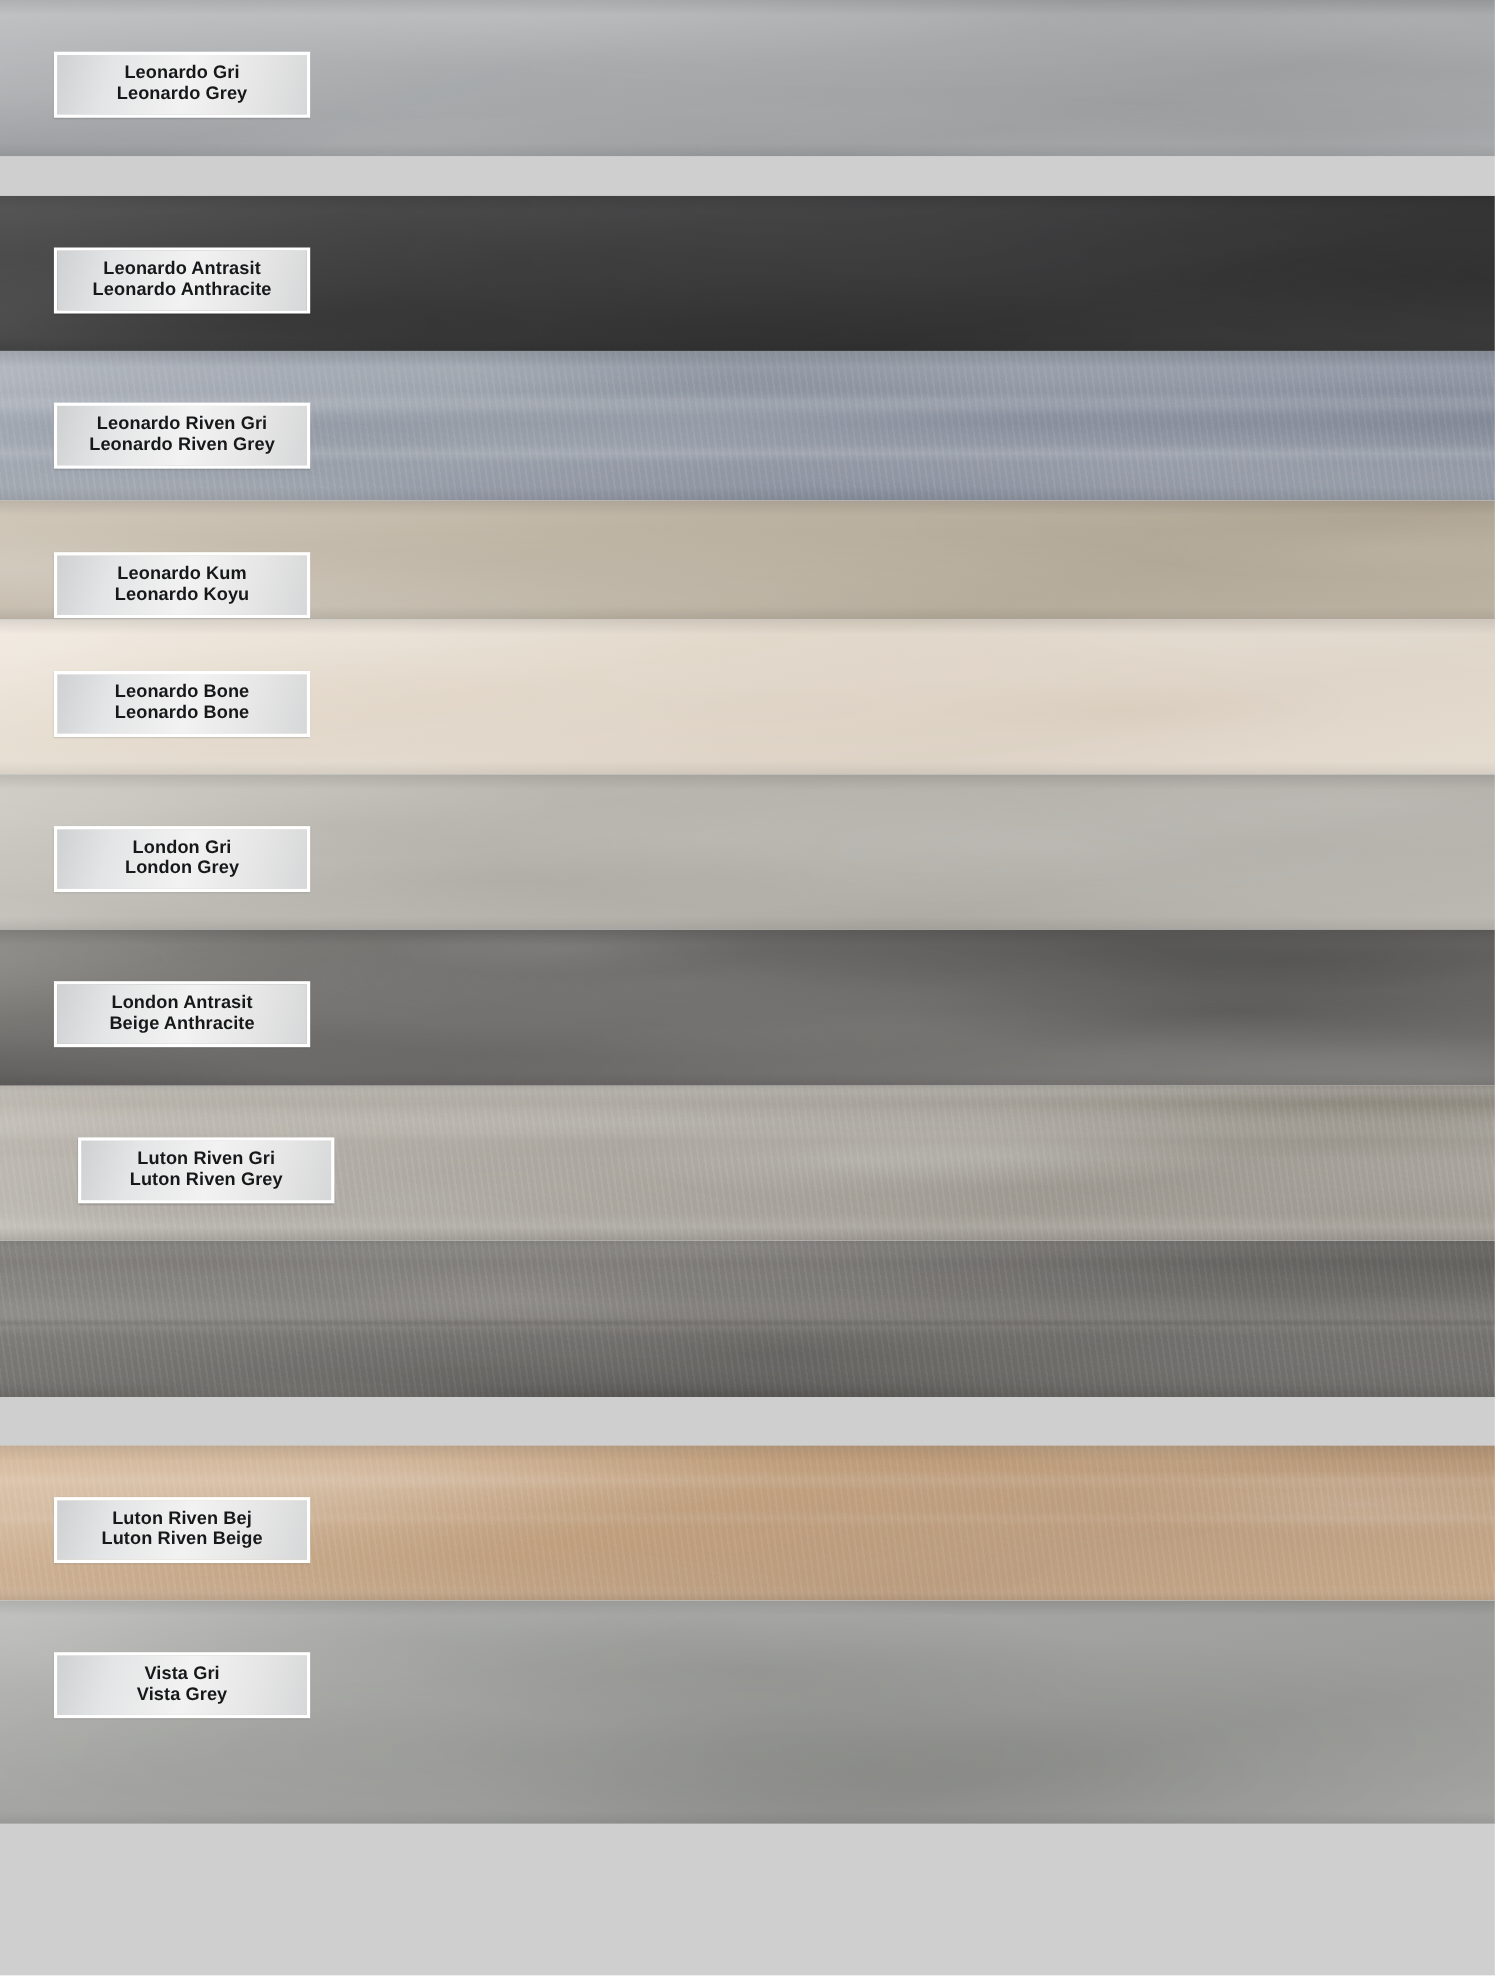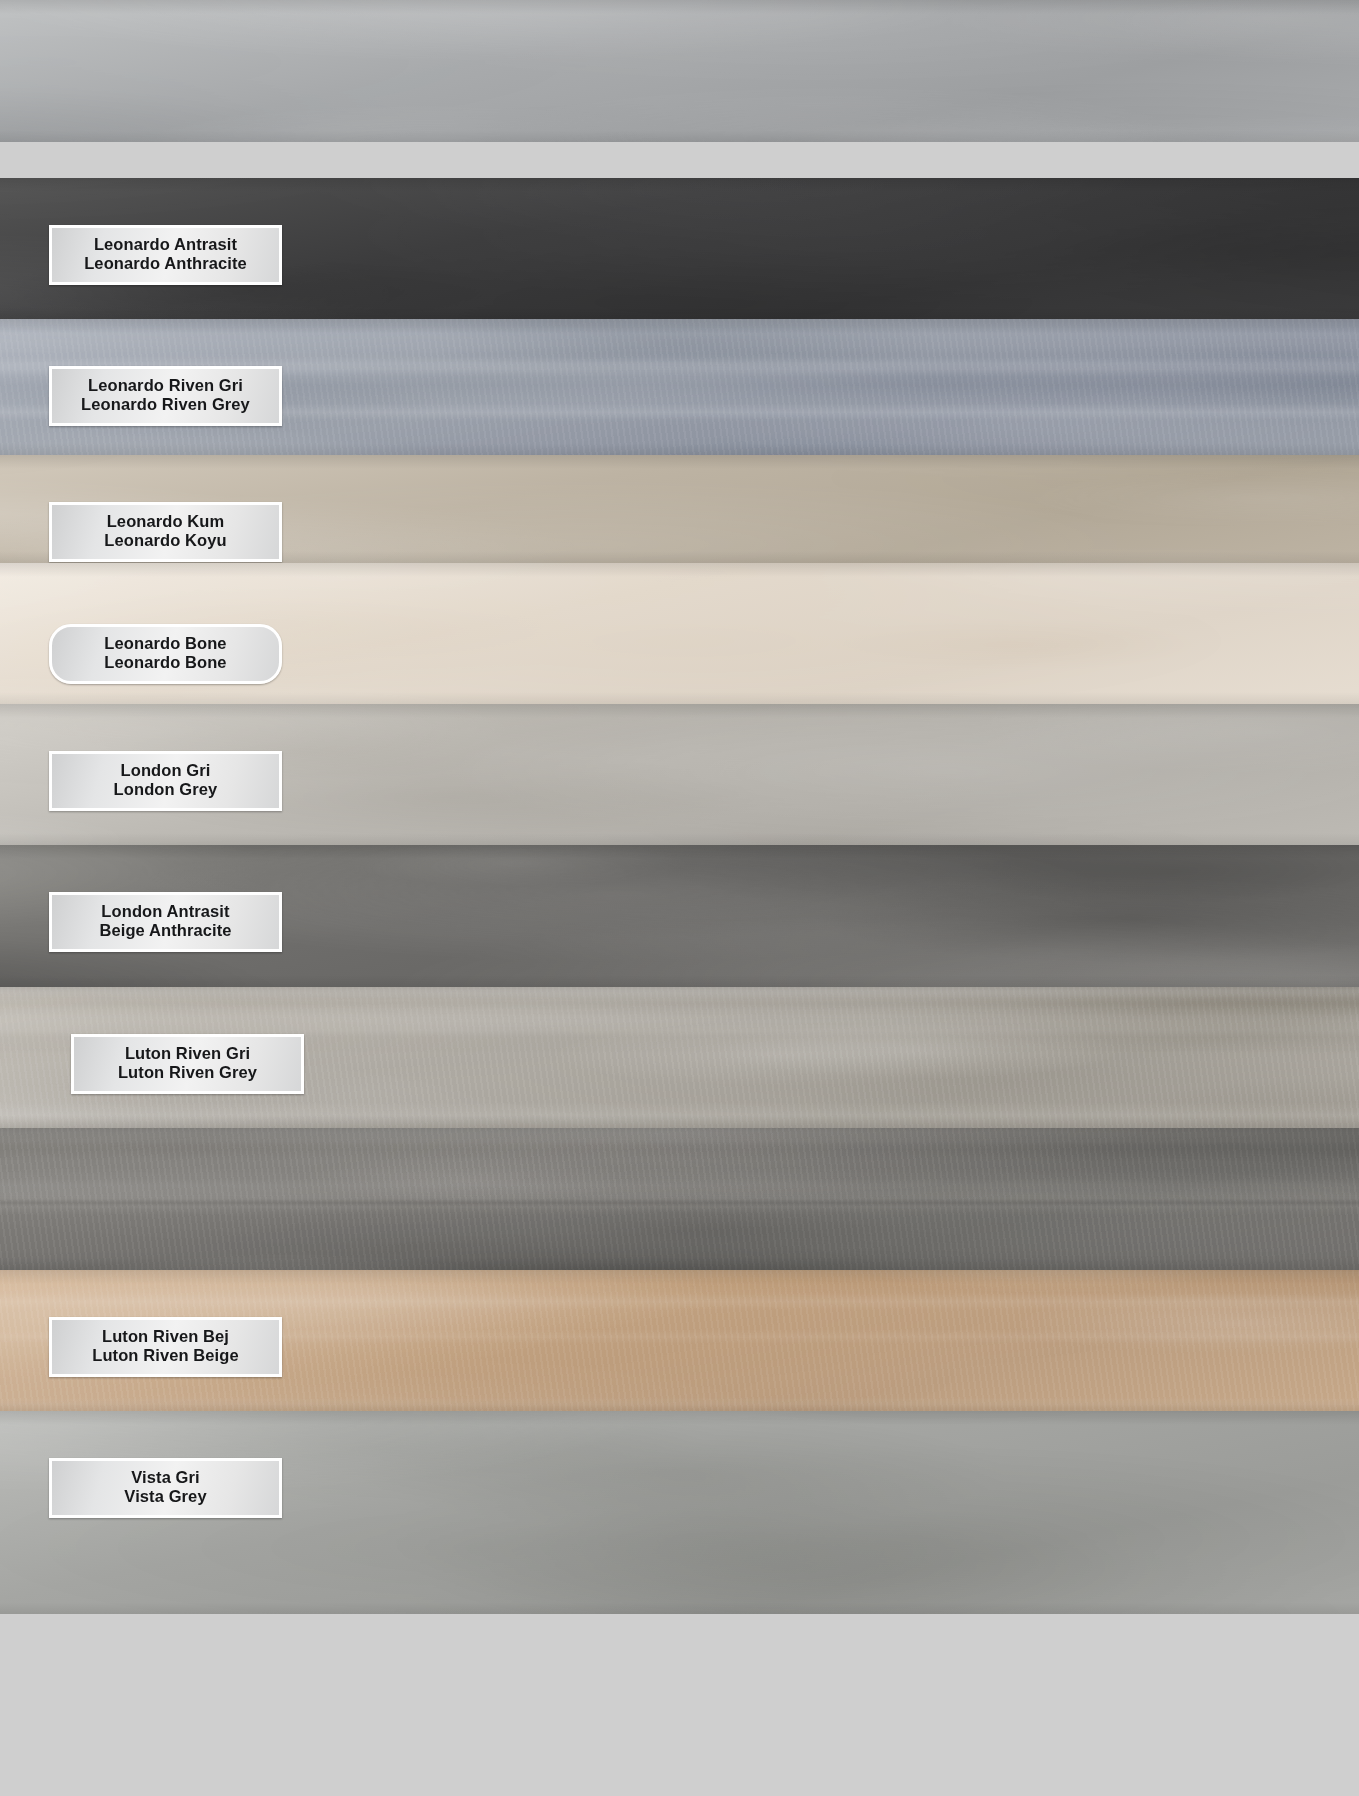--- a/index.html
+++ b/index.html
@@ -84,20 +84,24 @@
 <body>
 
 <div id="page">
   <div id="bands">
       <div class="band" style="height: 142px;">
         <div class="base" style="background: linear-gradient(168deg, rgb(194, 196, 197) 0%, rgb(169, 171, 173) 38%, rgb(157, 159, 161) 72%, rgb(169, 171, 173) 100%);"></div>
         <div class="clouds" style="background-image: radial-gradient(24.8% 22.3% at 72.4% 85.5%, rgba(255, 255, 255, 0.118) 0%, rgba(0, 0, 0, 0) 70%), radial-gradient(34.3% 30.9% at 60.9% 78.6%, rgba(255, 255, 255, 0.15) 0%, rgba(0, 0, 0, 0) 70%), radial-gradient(42.4% 38.2% at 83% 81.3%, rgba(0, 0, 0, 0.153) 0%, rgba(0, 0, 0, 0) 70%), radial-gradient(27.5% 24.8% at 26.5% 101.6%, rgba(255, 255, 255, 0.26) 0%, rgba(0, 0, 0, 0) 70%), radial-gradient(47.7% 42.9% at 20.9% -12.5%, rgba(0, 0, 0, 0.118) 0%, rgba(0, 0, 0, 0) 70%), radial-gradient(55.7% 50.1% at 5.5% 46.1%, rgba(0, 0, 0, 0.086) 0%, rgba(0, 0, 0, 0) 70%), radial-gradient(32.3% 29.1% at 91.1% 26.2%, rgba(255, 255, 255, 0.16) 0%, rgba(0, 0, 0, 0) 70%), radial-gradient(50.8% 45.7% at 36.6% 13.2%, rgba(255, 255, 255, 0.294) 0%, rgba(0, 0, 0, 0) 70%), radial-gradient(42% 37.8% at 51.4% 89.7%, rgba(0, 0, 0, 0.184) 0%, rgba(0, 0, 0, 0) 70%), radial-gradient(47.2% 42.5% at 59.2% 26%, rgba(255, 255, 255, 0.1) 0%, rgba(0, 0, 0, 0) 70%), radial-gradient(30% 27% at 101% 29.4%, rgba(255, 255, 255, 0.157) 0%, rgba(0, 0, 0, 0) 70%), radial-gradient(27.2% 24.5% at 11.7% 93.4%, rgba(255, 255, 255, 0.1) 0%, rgba(0, 0, 0, 0) 70%), radial-gradient(28.6% 25.7% at 32.4% 83.6%, rgba(255, 255, 255, 0.118) 0%, rgba(0, 0, 0, 0) 70%), radial-gradient(37% 33.3% at 0.4% 80.5%, rgba(0, 0, 0, 0.235) 0%, rgba(0, 0, 0, 0) 70%), radial-gradient(54.2% 48.8% at -3.2% 80.5%, rgba(0, 0, 0, 0.165) 0%, rgba(0, 0, 0, 0) 70%), radial-gradient(39.2% 35.3% at 92.1% 95.1%, rgba(255, 255, 255, 0.255) 0%, rgba(0, 0, 0, 0) 70%);"></div>
         <div class="striate" style="background-image: linear-gradient(rgba(0, 0, 0, 0) 24.9%, rgba(255, 255, 255, 0.255) 31.7%, rgba(0, 0, 0, 0) 38.5%), linear-gradient(rgba(0, 0, 0, 0) 0.1%, rgba(0, 0, 0, 0.063) 3.1%, rgba(0, 0, 0, 0) 6.1%), linear-gradient(rgba(0, 0, 0, 0) 22.4%, rgba(255, 255, 255, 0.157) 28.7%, rgba(0, 0, 0, 0) 35%), linear-gradient(rgba(0, 0, 0, 0) 59.3%, rgba(0, 0, 0, 0.204) 63%, rgba(0, 0, 0, 0) 66.7%), linear-gradient(rgba(0, 0, 0, 0) 44.5%, rgba(255, 255, 255, 0.208) 47.2%, rgba(0, 0, 0, 0) 49.9%), linear-gradient(rgba(0, 0, 0, 0) 71.1%, rgba(255, 255, 255, 0.227) 74.2%, rgba(0, 0, 0, 0) 77.3%), linear-gradient(rgba(0, 0, 0, 0) 93.6%, rgba(255, 255, 255, 0.133) 96.1%, rgba(0, 0, 0, 0) 98.6%), linear-gradient(rgba(0, 0, 0, 0) 32.6%, rgba(255, 255, 255, 0.114) 40.1%, rgba(0, 0, 0, 0) 47.6%), linear-gradient(rgba(0, 0, 0, 0) 34.7%, rgba(255, 255, 255, 0.114) 44.7%, rgba(0, 0, 0, 0) 54.7%), repeating-linear-gradient(82deg, rgba(255, 255, 255, 0.07) 0px, rgba(255, 255, 255, 0.07) 2px, rgba(0, 0, 0, 0.06) 2px, rgba(0, 0, 0, 0.06) 6px);"></div>
         <div class="grain" style="background-size: auto, auto, auto, auto, auto, auto, auto, auto, auto, auto, auto, auto, auto, auto, auto, auto, auto, auto, auto, auto, auto, auto, auto, auto, auto, auto, auto, auto, auto, auto, auto, auto, auto, auto, auto, auto, auto, auto, auto, auto, auto, auto, auto, auto, auto, auto, auto, auto, auto, auto, auto, auto, auto, auto, auto, auto, auto, auto, auto, auto, auto, auto, auto, auto, auto, auto, auto, auto, auto, auto, 3px 3px, 4px 4px, 5px 5px;"></div>
         <div class="edge"></div>
+        <div class="label" style="top: 47px;">
+          <span class="tr">Leonardo Gri</span>
+          <span class="en">Leonardo Grey</span>
+        </div>
       </div>
       <div class="band" style="height: 141px; margin-top: 36px;">
         <div class="base" style="background: linear-gradient(168deg, rgb(84, 84, 84) 0%, rgb(60, 60, 61) 38%, rgb(52, 52, 53) 72%, rgb(60, 60, 61) 100%);"></div>
         <div class="clouds" style="background-image: radial-gradient(50.1% 45.1% at 61.9% 43.3%, rgba(255, 255, 255, 0.137) 0%, rgba(0, 0, 0, 0) 70%), radial-gradient(41% 36.9% at 53.1% 20.5%, rgba(255, 255, 255, 0.204) 0%, rgba(0, 0, 0, 0) 70%), radial-gradient(45.8% 41.2% at 20.5% 99.7%, rgba(0, 0, 0, 0.106) 0%, rgba(0, 0, 0, 0) 70%), radial-gradient(40.4% 36.4% at 50.1% 74.3%, rgba(0, 0, 0, 0.157) 0%, rgba(0, 0, 0, 0) 70%), radial-gradient(39.7% 35.7% at 89.8% -8.3%, rgba(0, 0, 0, 0.118) 0%, rgba(0, 0, 0, 0) 70%), radial-gradient(47.3% 42.6% at -1.7% 9.1%, rgba(255, 255, 255, 0.106) 0%, rgba(0, 0, 0, 0) 70%), radial-gradient(35.5% 31.9% at 11.4% 94.5%, rgba(255, 255, 255, 0.17) 0%, rgba(0, 0, 0, 0) 70%), radial-gradient(18.1% 16.3% at 44.1% -10.1%, rgba(255, 255, 255, 0.23) 0%, rgba(0, 0, 0, 0) 70%), radial-gradient(24.4% 22% at 19.9% 68.9%, rgba(0, 0, 0, 0.204) 0%, rgba(0, 0, 0, 0) 70%), radial-gradient(24.2% 21.8% at 92.3% 51%, rgba(0, 0, 0, 0.12) 0%, rgba(0, 0, 0, 0) 70%), radial-gradient(43.2% 38.9% at -0.2% 70.8%, rgba(255, 255, 255, 0.306) 0%, rgba(0, 0, 0, 0) 70%), radial-gradient(33.2% 29.9% at 1.4% 107.7%, rgba(255, 255, 255, 0.13) 0%, rgba(0, 0, 0, 0) 70%), radial-gradient(30.4% 27.4% at 4.1% -12.9%, rgba(0, 0, 0, 0.18) 0%, rgba(0, 0, 0, 0) 70%), radial-gradient(44.8% 40.3% at 97.1% -4.9%, rgba(255, 255, 255, 0.16) 0%, rgba(0, 0, 0, 0) 70%), radial-gradient(36.8% 33.1% at 74.4% 8.4%, rgba(255, 255, 255, 0.125) 0%, rgba(0, 0, 0, 0) 70%), radial-gradient(52.6% 47.3% at 108.5% 58.2%, rgba(0, 0, 0, 0.173) 0%, rgba(0, 0, 0, 0) 70%);"></div>
         <div class="striate" style="background-image: linear-gradient(rgba(0, 0, 0, 0) 92.6%, rgba(255, 255, 255, 0.22) 96.2%, rgba(0, 0, 0, 0) 99.8%), linear-gradient(rgba(0, 0, 0, 0) 37.7%, rgba(0, 0, 0, 0.137) 43.3%, rgba(0, 0, 0, 0) 48.9%), linear-gradient(rgba(0, 0, 0, 0) 0%, rgba(255, 255, 255, 0.157) 0.2%, rgba(0, 0, 0, 0) 7.9%), linear-gradient(rgba(0, 0, 0, 0) 17.9%, rgba(255, 255, 255, 0.11) 24.8%, rgba(0, 0, 0, 0) 31.7%), linear-gradient(rgba(0, 0, 0, 0) 68.7%, rgba(0, 0, 0, 0.137) 73%, rgba(0, 0, 0, 0) 77.3%), linear-gradient(rgba(0, 0, 0, 0) 32.5%, rgba(255, 255, 255, 0.086) 39.1%, rgba(0, 0, 0, 0) 45.7%), linear-gradient(rgba(0, 0, 0, 0) 14.3%, rgba(255, 255, 255, 0.137) 23.6%, rgba(0, 0, 0, 0) 32.9%), linear-gradient(rgba(0, 0, 0, 0) 2.5%, rgba(255, 255, 255, 0.25) 12.5%, rgba(0, 0, 0, 0) 22.5%), linear-gradient(rgba(0, 0, 0, 0) 40.6%, rgba(0, 0, 0, 0.1) 49.7%, rgba(0, 0, 0, 0) 58.8%), repeating-linear-gradient(82deg, rgba(255, 255, 255, 0.07) 0px, rgba(255, 255, 255, 0.07) 2px, rgba(0, 0, 0, 0.06) 2px, rgba(0, 0, 0, 0.06) 6px);"></div>
         <div class="grain" style="background-size: auto, auto, auto, auto, auto, auto, auto, auto, auto, auto, auto, auto, auto, auto, auto, auto, auto, auto, auto, auto, auto, auto, auto, auto, auto, auto, auto, auto, auto, auto, auto, auto, auto, auto, auto, auto, auto, auto, auto, auto, auto, auto, auto, auto, auto, auto, auto, auto, auto, auto, auto, auto, auto, auto, auto, auto, auto, auto, auto, auto, auto, auto, auto, auto, auto, auto, auto, auto, auto, auto, 3px 3px, 4px 4px, 5px 5px;"></div>
         <div class="edge"></div>
         <div class="label" style="top: 47px;">
           <span class="tr">Leonardo Antrasit</span>
           <span class="en">Leonardo Anthracite</span>
@@ -124,21 +128,21 @@
           <span class="tr">Leonardo Kum</span>
           <span class="en">Leonardo Koyu</span>
         </div>
       </div>
       <div class="band" style="height: 141px;">
         <div class="base" style="background: linear-gradient(168deg, rgb(244, 238, 230) 0%, rgb(230, 221, 209) 38%, rgb(223, 213, 200) 72%, rgb(230, 221, 209) 100%);"></div>
         <div class="clouds" style="background-image: radial-gradient(29.1% 26.2% at -0.1% 97.2%, rgba(0, 0, 0, 0.18) 0%, rgba(0, 0, 0, 0) 70%), radial-gradient(45.7% 41.1% at 66.9% 104.3%, rgba(255, 255, 255, 0.208) 0%, rgba(0, 0, 0, 0) 70%), radial-gradient(54.5% 49.1% at 14.7% 27%, rgba(0, 0, 0, 0.208) 0%, rgba(0, 0, 0, 0) 70%), radial-gradient(30.7% 27.6% at 22% 44.6%, rgba(0, 0, 0, 0.2) 0%, rgba(0, 0, 0, 0) 70%), radial-gradient(39.9% 35.9% at 13.8% 56.9%, rgba(0, 0, 0, 0.247) 0%, rgba(0, 0, 0, 0) 70%), radial-gradient(30.8% 27.7% at 69.5% 4.4%, rgba(0, 0, 0, 0.227) 0%, rgba(0, 0, 0, 0) 70%), radial-gradient(18.7% 16.8% at 73.5% 55.1%, rgba(0, 0, 0, 0.224) 0%, rgba(0, 0, 0, 0) 70%), radial-gradient(35.6% 32% at 51.5% 21.9%, rgba(0, 0, 0, 0.196) 0%, rgba(0, 0, 0, 0) 70%), radial-gradient(22.3% 20.1% at 108.6% -0.2%, rgba(0, 0, 0, 0.114) 0%, rgba(0, 0, 0, 0) 70%), radial-gradient(26.5% 23.9% at 37.4% -11.8%, rgba(0, 0, 0, 0.235) 0%, rgba(0, 0, 0, 0) 70%), radial-gradient(49.9% 44.9% at 96.5% 12%, rgba(255, 255, 255, 0.263) 0%, rgba(0, 0, 0, 0) 70%), radial-gradient(53.1% 47.8% at -7.8% 67.9%, rgba(0, 0, 0, 0.19) 0%, rgba(0, 0, 0, 0) 70%), radial-gradient(55.4% 49.9% at 49.8% 53.3%, rgba(0, 0, 0, 0.247) 0%, rgba(0, 0, 0, 0) 70%), radial-gradient(47.1% 42.4% at 9.9% 99.3%, rgba(255, 255, 255, 0.3) 0%, rgba(0, 0, 0, 0) 70%), radial-gradient(16.3% 14.7% at 103.6% 24%, rgba(0, 0, 0, 0.075) 0%, rgba(0, 0, 0, 0) 70%), radial-gradient(51.3% 46.2% at 49.8% -5.4%, rgba(0, 0, 0, 0.157) 0%, rgba(0, 0, 0, 0) 70%);"></div>
         <div class="striate" style="background-image: linear-gradient(rgba(0, 0, 0, 0) 37.5%, rgba(255, 255, 255, 0.1) 40.8%, rgba(0, 0, 0, 0) 44.1%), linear-gradient(rgba(0, 0, 0, 0) 72.4%, rgba(0, 0, 0, 0.07) 75.5%, rgba(0, 0, 0, 0) 78.6%), linear-gradient(rgba(0, 0, 0, 0) 45.5%, rgba(0, 0, 0, 0.176) 54.6%, rgba(0, 0, 0, 0) 63.7%), linear-gradient(rgba(0, 0, 0, 0) 6.2%, rgba(0, 0, 0, 0.08) 8.7%, rgba(0, 0, 0, 0) 11.2%), linear-gradient(rgba(0, 0, 0, 0) 23.2%, rgba(255, 255, 255, 0.17) 30.7%, rgba(0, 0, 0, 0) 38.2%), linear-gradient(rgba(0, 0, 0, 0) 62.9%, rgba(255, 255, 255, 0.243) 68.9%, rgba(0, 0, 0, 0) 74.9%), linear-gradient(rgba(0, 0, 0, 0) 14.1%, rgba(255, 255, 255, 0.173) 16.2%, rgba(0, 0, 0, 0) 18.3%), linear-gradient(rgba(0, 0, 0, 0) 56.9%, rgba(255, 255, 255, 0.243) 60.4%, rgba(0, 0, 0, 0) 63.9%), linear-gradient(rgba(0, 0, 0, 0) 69.2%, rgba(255, 255, 255, 0.22) 80.1%, rgba(0, 0, 0, 0) 91%), repeating-linear-gradient(82deg, rgba(255, 255, 255, 0.07) 0px, rgba(255, 255, 255, 0.07) 2px, rgba(0, 0, 0, 0.06) 2px, rgba(0, 0, 0, 0.06) 6px);"></div>
         <div class="grain" style="background-size: auto, auto, auto, auto, auto, auto, auto, auto, auto, auto, auto, auto, auto, auto, auto, auto, auto, auto, auto, auto, auto, auto, auto, auto, auto, auto, auto, auto, auto, auto, auto, auto, auto, auto, auto, auto, auto, auto, auto, auto, auto, auto, auto, auto, auto, auto, auto, auto, auto, auto, auto, auto, auto, auto, auto, auto, auto, auto, auto, auto, auto, auto, auto, auto, auto, auto, auto, auto, auto, auto, 3px 3px, 4px 4px, 5px 5px;"></div>
         <div class="edge"></div>
-        <div class="label" style="top: 61px; border-radius: 22px;">
+        <div class="label" style="top: 47px;">
           <span class="tr">Leonardo Bone</span>
           <span class="en">Leonardo Bone</span>
         </div>
       </div>
       <div class="band" style="height: 141px;">
         <div class="base" style="background: linear-gradient(168deg, rgb(212, 209, 203) 0%, rgb(189, 186, 180) 38%, rgb(178, 175, 169) 72%, rgb(189, 186, 180) 100%);"></div>
         <div class="clouds" style="background-image: radial-gradient(36.3% 32.7% at 50.2% 61.1%, rgba(0, 0, 0, 0.1) 0%, rgba(0, 0, 0, 0) 70%), radial-gradient(48.9% 44% at 68.4% 48.7%, rgba(255, 255, 255, 0.14) 0%, rgba(0, 0, 0, 0) 70%), radial-gradient(52.9% 47.6% at 27.3% 109.7%, rgba(0, 0, 0, 0.082) 0%, rgba(0, 0, 0, 0) 70%), radial-gradient(55.4% 49.9% at 38.8% 20.4%, rgba(0, 0, 0, 0.16) 0%, rgba(0, 0, 0, 0) 70%), radial-gradient(36.9% 33.2% at 12.3% 29.4%, rgba(255, 255, 255, 0.16) 0%, rgba(0, 0, 0, 0) 70%), radial-gradient(18.9% 17% at 31.2% 4.5%, rgba(0, 0, 0, 0.243) 0%, rgba(0, 0, 0, 0) 70%), radial-gradient(24.8% 22.3% at 47.4% 106.4%, rgba(255, 255, 255, 0.192) 0%, rgba(0, 0, 0, 0) 70%), radial-gradient(31.4% 28.3% at 34% 60.3%, rgba(0, 0, 0, 0.216) 0%, rgba(0, 0, 0, 0) 70%), radial-gradient(20.3% 18.3% at 24% 39.9%, rgba(0, 0, 0, 0.196) 0%, rgba(0, 0, 0, 0) 70%), radial-gradient(29.7% 26.7% at 90.8% 30.6%, rgba(255, 255, 255, 0.165) 0%, rgba(0, 0, 0, 0) 70%), radial-gradient(20.3% 18.3% at -2.2% 79.1%, rgba(255, 255, 255, 0.21) 0%, rgba(0, 0, 0, 0) 70%), radial-gradient(37% 33.3% at 17.8% -11.3%, rgba(255, 255, 255, 0.12) 0%, rgba(0, 0, 0, 0) 70%), radial-gradient(47.1% 42.4% at 18.4% 27.9%, rgba(0, 0, 0, 0.243) 0%, rgba(0, 0, 0, 0) 70%), radial-gradient(32.7% 29.4% at 65% 85%, rgba(0, 0, 0, 0.118) 0%, rgba(0, 0, 0, 0) 70%), radial-gradient(49.7% 44.7% at 56.4% 13.8%, rgba(0, 0, 0, 0.11) 0%, rgba(0, 0, 0, 0) 70%), radial-gradient(37.9% 34.1% at 2.1% 9.8%, rgba(0, 0, 0, 0.118) 0%, rgba(0, 0, 0, 0) 70%);"></div>
         <div class="striate" style="background-image: linear-gradient(rgba(0, 0, 0, 0) 68.4%, rgba(0, 0, 0, 0.17) 77.1%, rgba(0, 0, 0, 0) 85.8%), linear-gradient(rgba(0, 0, 0, 0) 0%, rgba(255, 255, 255, 0.09) 0%, rgba(0, 0, 0, 0) 9.5%), linear-gradient(rgba(0, 0, 0, 0) 5.1%, rgba(255, 255, 255, 0.106) 12.1%, rgba(0, 0, 0, 0) 19.1%), linear-gradient(rgba(0, 0, 0, 0) 81.2%, rgba(255, 255, 255, 0.137) 91.3%, rgba(0, 0, 0, 0) 100%), linear-gradient(rgba(0, 0, 0, 0) 58.1%, rgba(0, 0, 0, 0.098) 62.8%, rgba(0, 0, 0, 0) 67.5%), linear-gradient(rgba(0, 0, 0, 0) 19.3%, rgba(0, 0, 0, 0.208) 24.8%, rgba(0, 0, 0, 0) 30.3%), linear-gradient(rgba(0, 0, 0, 0) 43.4%, rgba(255, 255, 255, 0.094) 50.1%, rgba(0, 0, 0, 0) 56.8%), linear-gradient(rgba(0, 0, 0, 0) 88.3%, rgba(0, 0, 0, 0.086) 95.8%, rgba(0, 0, 0, 0) 100%), linear-gradient(rgba(0, 0, 0, 0) 82.5%, rgba(0, 0, 0, 0.21) 92.9%, rgba(0, 0, 0, 0) 100%), repeating-linear-gradient(82deg, rgba(255, 255, 255, 0.07) 0px, rgba(255, 255, 255, 0.07) 2px, rgba(0, 0, 0, 0.06) 2px, rgba(0, 0, 0, 0.06) 6px);"></div>
         <div class="grain" style="background-size: auto, auto, auto, auto, auto, auto, auto, auto, auto, auto, auto, auto, auto, auto, auto, auto, auto, auto, auto, auto, auto, auto, auto, auto, auto, auto, auto, auto, auto, auto, auto, auto, auto, auto, auto, auto, auto, auto, auto, auto, auto, auto, auto, auto, auto, auto, auto, auto, auto, auto, auto, auto, auto, auto, auto, auto, auto, auto, auto, auto, auto, auto, auto, auto, auto, auto, auto, auto, auto, auto, 3px 3px, 4px 4px, 5px 5px;"></div>
         <div class="edge"></div>
@@ -169,21 +173,21 @@
           <span class="en">Luton Riven Grey</span>
         </div>
       </div>
       <div class="band riven" style="height: 142px;">
         <div class="base" style="background: linear-gradient(168deg, rgb(142, 140, 136) 0%, rgb(118, 116, 113) 38%, rgb(107, 106, 103) 72%, rgb(118, 116, 113) 100%);"></div>
         <div class="clouds" style="background-image: radial-gradient(47.7% 42.9% at 49.3% 19.7%, rgba(255, 255, 255, 0.235) 0%, rgba(0, 0, 0, 0) 70%), radial-gradient(51.3% 46.2% at 90% -12.7%, rgba(0, 0, 0, 0.094) 0%, rgba(0, 0, 0, 0) 70%), radial-gradient(20.5% 18.4% at 31.7% 71.4%, rgba(0, 0, 0, 0.086) 0%, rgba(0, 0, 0, 0) 70%), radial-gradient(47.8% 43% at 63.5% 40.9%, rgba(0, 0, 0, 0.09) 0%, rgba(0, 0, 0, 0) 70%), radial-gradient(24.4% 22% at 22.3% 90.4%, rgba(255, 255, 255, 0.3) 0%, rgba(0, 0, 0, 0) 70%), radial-gradient(32.1% 28.9% at 44.2% 84.7%, rgba(0, 0, 0, 0.114) 0%, rgba(0, 0, 0, 0) 70%), radial-gradient(43.5% 39.1% at 80.2% 53.5%, rgba(255, 255, 255, 0.204) 0%, rgba(0, 0, 0, 0) 70%), radial-gradient(52.4% 47.2% at 27.4% 38.2%, rgba(255, 255, 255, 0.133) 0%, rgba(0, 0, 0, 0) 70%), radial-gradient(16.6% 14.9% at 35.3% 41.2%, rgba(255, 255, 255, 0.18) 0%, rgba(0, 0, 0, 0) 70%), radial-gradient(42.1% 37.9% at 3.7% 14.2%, rgba(0, 0, 0, 0.094) 0%, rgba(0, 0, 0, 0) 70%), radial-gradient(39.2% 35.3% at 55.4% 40%, rgba(255, 255, 255, 0.17) 0%, rgba(0, 0, 0, 0) 70%), radial-gradient(25.2% 22.7% at 4.7% -2.3%, rgba(255, 255, 255, 0.133) 0%, rgba(0, 0, 0, 0) 70%), radial-gradient(29.9% 26.9% at 47.3% 88.2%, rgba(0, 0, 0, 0.176) 0%, rgba(0, 0, 0, 0) 70%), radial-gradient(30.7% 27.6% at 104.9% -4.6%, rgba(0, 0, 0, 0.09) 0%, rgba(0, 0, 0, 0) 70%), radial-gradient(46.8% 42.1% at 65.5% 3.7%, rgba(255, 255, 255, 0.137) 0%, rgba(0, 0, 0, 0) 70%), radial-gradient(19.1% 17.2% at 52.9% 64%, rgba(0, 0, 0, 0.1) 0%, rgba(0, 0, 0, 0) 70%);"></div>
         <div class="striate" style="background-image: linear-gradient(rgba(0, 0, 0, 0) 8.6%, rgba(255, 255, 255, 0.15) 17.1%, rgba(0, 0, 0, 0) 25.6%), linear-gradient(rgba(0, 0, 0, 0) 35.1%, rgba(255, 255, 255, 0.1) 43%, rgba(0, 0, 0, 0) 50.9%), linear-gradient(rgba(0, 0, 0, 0) 85.9%, rgba(255, 255, 255, 0.227) 95%, rgba(0, 0, 0, 0) 100%), linear-gradient(rgba(0, 0, 0, 0) 15.7%, rgba(0, 0, 0, 0.137) 23.5%, rgba(0, 0, 0, 0) 31.3%), linear-gradient(rgba(0, 0, 0, 0) 49.9%, rgba(0, 0, 0, 0.184) 51.9%, rgba(0, 0, 0, 0) 53.9%), linear-gradient(rgba(0, 0, 0, 0) 87.8%, rgba(0, 0, 0, 0.17) 93.2%, rgba(0, 0, 0, 0) 98.6%), linear-gradient(rgba(0, 0, 0, 0) 47.8%, rgba(255, 255, 255, 0.106) 52.8%, rgba(0, 0, 0, 0) 57.8%), linear-gradient(rgba(0, 0, 0, 0) 75%, rgba(0, 0, 0, 0.07) 84.2%, rgba(0, 0, 0, 0) 93.4%), linear-gradient(rgba(0, 0, 0, 0) 40.1%, rgba(255, 255, 255, 0.157) 48.3%, rgba(0, 0, 0, 0) 56.5%), repeating-linear-gradient(82deg, rgba(255, 255, 255, 0.07) 0px, rgba(255, 255, 255, 0.07) 2px, rgba(0, 0, 0, 0.06) 2px, rgba(0, 0, 0, 0.06) 6px);"></div>
         <div class="grain" style="background-size: auto, auto, auto, auto, auto, auto, auto, auto, auto, auto, auto, auto, auto, auto, auto, auto, auto, auto, auto, auto, auto, auto, auto, auto, auto, auto, auto, auto, auto, auto, auto, auto, auto, auto, auto, auto, auto, auto, auto, auto, auto, auto, auto, auto, auto, auto, auto, auto, auto, auto, auto, auto, auto, auto, auto, auto, auto, auto, auto, auto, auto, auto, auto, auto, auto, auto, auto, auto, auto, auto, 3px 3px, 4px 4px, 5px 5px;"></div>
         <div class="edge"></div>
       </div>
-      <div class="band riven" style="height: 141px;">
+      <div class="band riven" style="height: 141px; margin-top: 44px;">
         <div class="base" style="background: linear-gradient(168deg, rgb(219, 193, 166) 0%, rgb(200, 171, 141) 38%, rgb(190, 161, 132) 72%, rgb(200, 171, 141) 100%);"></div>
         <div class="clouds" style="background-image: radial-gradient(16% 14.4% at 7.6% 87%, rgba(255, 255, 255, 0.106) 0%, rgba(0, 0, 0, 0) 70%), radial-gradient(35% 31.5% at 105% 108.8%, rgba(0, 0, 0, 0.075) 0%, rgba(0, 0, 0, 0) 70%), radial-gradient(21.6% 19.4% at 88.7% 42.2%, rgba(255, 255, 255, 0.235) 0%, rgba(0, 0, 0, 0) 70%), radial-gradient(53.9% 48.5% at 83.7% 113.3%, rgba(255, 255, 255, 0.173) 0%, rgba(0, 0, 0, 0) 70%), radial-gradient(33.2% 29.9% at 29.8% 94.7%, rgba(0, 0, 0, 0.09) 0%, rgba(0, 0, 0, 0) 70%), radial-gradient(50.5% 45.5% at 35.1% 64.9%, rgba(0, 0, 0, 0.157) 0%, rgba(0, 0, 0, 0) 70%), radial-gradient(49.5% 44.6% at 9.3% 38.3%, rgba(255, 255, 255, 0.243) 0%, rgba(0, 0, 0, 0) 70%), radial-gradient(51.7% 46.5% at 4.2% -10.3%, rgba(255, 255, 255, 0.21) 0%, rgba(0, 0, 0, 0) 70%), radial-gradient(18.2% 16.4% at 75.7% 16.9%, rgba(255, 255, 255, 0.173) 0%, rgba(0, 0, 0, 0) 70%), radial-gradient(20.1% 18.1% at 79.4% 3.8%, rgba(0, 0, 0, 0.09) 0%, rgba(0, 0, 0, 0) 70%), radial-gradient(51.5% 46.4% at 21.7% 87.9%, rgba(255, 255, 255, 0.17) 0%, rgba(0, 0, 0, 0) 70%), radial-gradient(37.7% 33.9% at 38.4% -4.9%, rgba(0, 0, 0, 0.086) 0%, rgba(0, 0, 0, 0) 70%), radial-gradient(33.4% 30.1% at 28.6% 29.1%, rgba(255, 255, 255, 0.18) 0%, rgba(0, 0, 0, 0) 70%), radial-gradient(33.9% 30.5% at 2.1% 109.8%, rgba(0, 0, 0, 0.11) 0%, rgba(0, 0, 0, 0) 70%), radial-gradient(46.3% 41.7% at 53.8% 37.7%, rgba(0, 0, 0, 0.145) 0%, rgba(0, 0, 0, 0) 70%), radial-gradient(35.7% 32.1% at 43.6% -8%, rgba(0, 0, 0, 0.19) 0%, rgba(0, 0, 0, 0) 70%);"></div>
         <div class="striate" style="background-image: linear-gradient(rgba(0, 0, 0, 0) 44.7%, rgba(255, 255, 255, 0.125) 48%, rgba(0, 0, 0, 0) 51.3%), linear-gradient(rgba(0, 0, 0, 0) 78.6%, rgba(255, 255, 255, 0.12) 81.6%, rgba(0, 0, 0, 0) 84.6%), linear-gradient(rgba(0, 0, 0, 0) 10.5%, rgba(0, 0, 0, 0.19) 20.6%, rgba(0, 0, 0, 0) 30.7%), linear-gradient(rgba(0, 0, 0, 0) 26.3%, rgba(255, 255, 255, 0.133) 30.6%, rgba(0, 0, 0, 0) 34.9%), linear-gradient(rgba(0, 0, 0, 0) 6.6%, rgba(255, 255, 255, 0.153) 9.3%, rgba(0, 0, 0, 0) 12%), linear-gradient(rgba(0, 0, 0, 0) 0%, rgba(255, 255, 255, 0.184) 2.6%, rgba(0, 0, 0, 0) 6.6%), linear-gradient(rgba(0, 0, 0, 0) 84%, rgba(255, 255, 255, 0.157) 88.9%, rgba(0, 0, 0, 0) 93.8%), linear-gradient(rgba(0, 0, 0, 0) 9.9%, rgba(0, 0, 0, 0.18) 13%, rgba(0, 0, 0, 0) 16.1%), linear-gradient(rgba(0, 0, 0, 0) 91.5%, rgba(0, 0, 0, 0.192) 99.7%, rgba(0, 0, 0, 0) 100%), repeating-linear-gradient(82deg, rgba(255, 255, 255, 0.07) 0px, rgba(255, 255, 255, 0.07) 2px, rgba(0, 0, 0, 0.06) 2px, rgba(0, 0, 0, 0.06) 6px);"></div>
         <div class="grain" style="background-size: auto, auto, auto, auto, auto, auto, auto, auto, auto, auto, auto, auto, auto, auto, auto, auto, auto, auto, auto, auto, auto, auto, auto, auto, auto, auto, auto, auto, auto, auto, auto, auto, auto, auto, auto, auto, auto, auto, auto, auto, auto, auto, auto, auto, auto, auto, auto, auto, auto, auto, auto, auto, auto, auto, auto, auto, auto, auto, auto, auto, auto, auto, auto, auto, auto, auto, auto, auto, auto, auto, 3px 3px, 4px 4px, 5px 5px;"></div>
         <div class="edge"></div>
         <div class="label" style="top: 47px;">
           <span class="tr">Luton Riven Bej</span>
           <span class="en">Luton Riven Beige</span>
         </div>
       </div>

